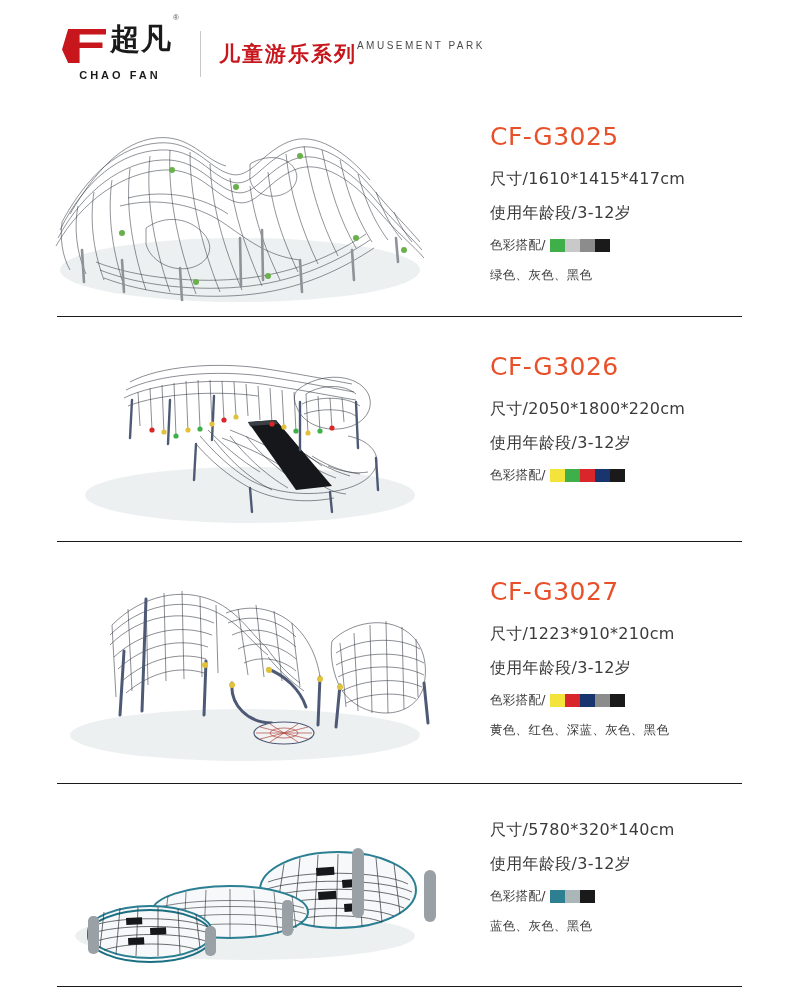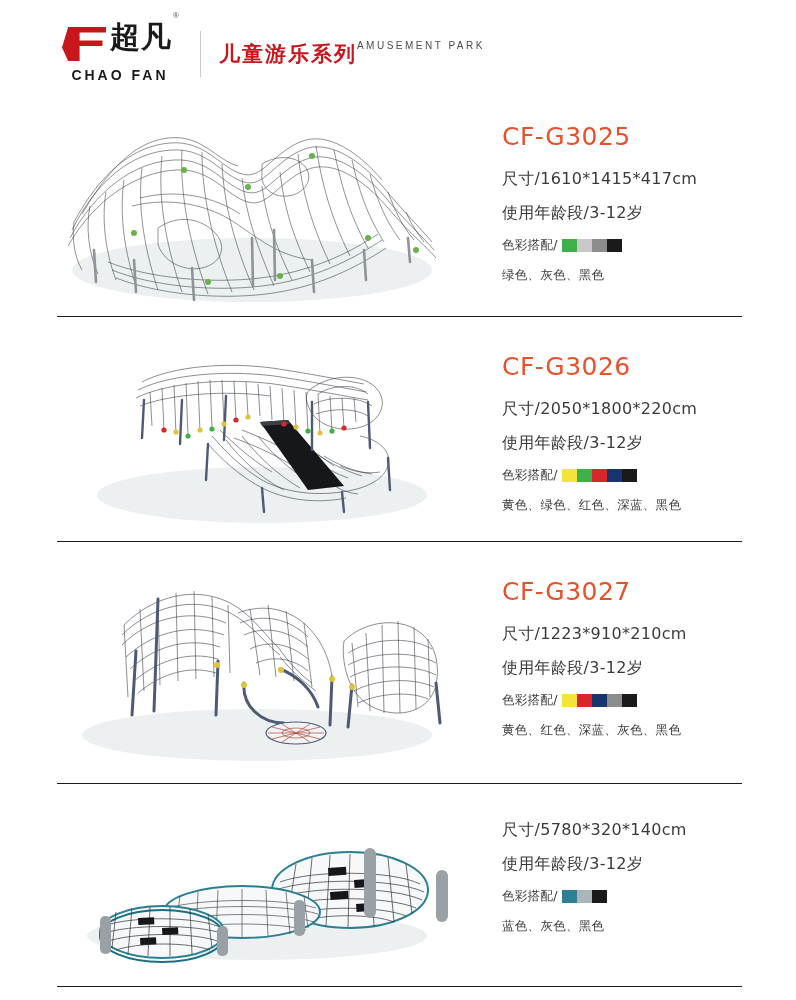--- a/index.html
+++ b/index.html
@@ -50,21 +50,21 @@
     top: -3px;
   }
   .logo-reg {
     font-size: 8px;
     color: #555;
     position: relative;
     top: -14px;
     left: 1px;
   }
   .logo-en {
-    font-size: 14px;
+    font-size: 11px;
     letter-spacing: 3px;
     color: #1a1a1a;
     font-weight: bold;
     margin-top: 2px;
     text-align: center;
   }
   .logo-left {
     display: flex;
     flex-direction: column;
     align-items: center;
@@ -95,21 +95,21 @@
     position: absolute;
     left: 57px;
     width: 685px;
     height: 1px;
     background: #1a1a1a;
   }
 
   
   .row {
     position: absolute;
-    left: 12px;
+    left: 0;
     width: 696px;
     display: flex;
   }
   .figure {
     width: 465px;
     position: relative;
   }
   .info {
     width: 300px;
     padding-left: 25px;
@@ -357,21 +357,20 @@
     <div class="colors-line">
       <span class="colors-label">色彩搭配/</span>
       <span class="swatches">
         <span class="sw" style="background:#f2e43a"></span>
         <span class="sw" style="background:#3faf4a"></span>
         <span class="sw" style="background:#d8262a"></span>
         <span class="sw" style="background:#19356d"></span>
         <span class="sw" style="background:#1a1a1a"></span>
       </span>
     </div>
-    <div class="color-names">黄色、绿色、红色、深蓝、黑色</div>
   </div>
 </div>
 
 <div class="row" style="top:565px">
   <div class="figure">
     <svg width="465" height="205" viewBox="0 0 465 205">
       <ellipse class="shadow-ellipse" cx="245" cy="170" rx="175" ry="26"></ellipse>
       <g stroke="#2b3038" stroke-width="0.55" fill="none">
 
         <path d="M112,60 C142,30 182,22 214,36 C240,48 252,70 266,82"></path>

